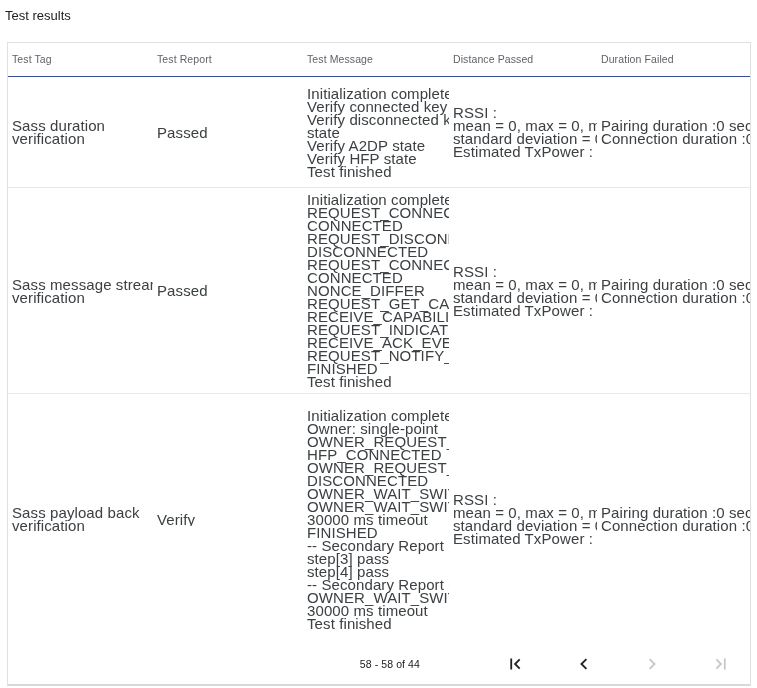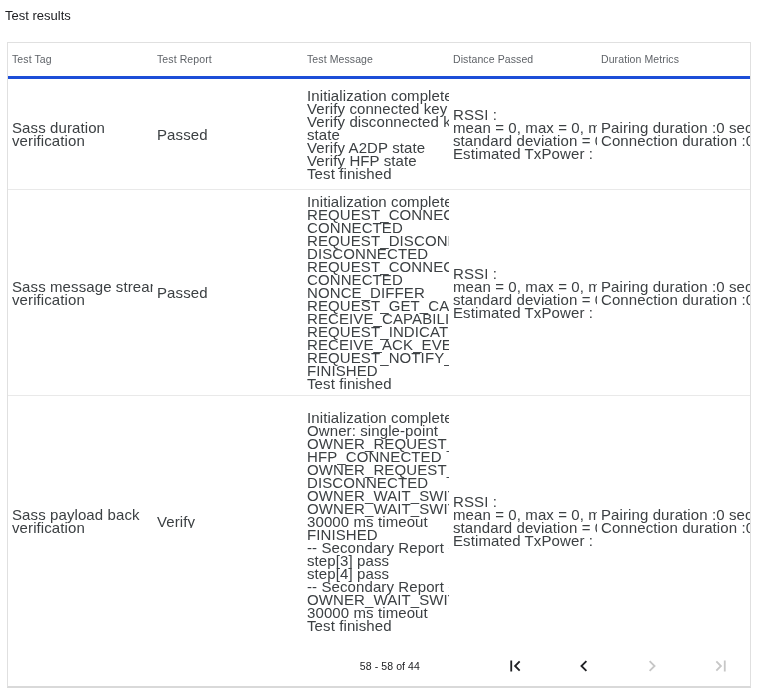--- a/index.html
+++ b/index.html
@@ -31,21 +31,21 @@
     background: #fff;
     box-sizing: border-box;
   }
 
   .row {
     display: grid;
     grid-template-columns: 145px 150px 146px 148px 1fr;
     align-items: center;
     border-bottom: 1px solid #e9e9e9;
   }
-  .row.header { height: 33px; border-bottom: 3px solid #1d4ed8; }
+  .row.header { height: 33px; border-bottom: 1px solid #1d4ed8; }
   .row.r0 { height: 110px; }
   .row.r1 { height: 205px; }
   .row.r2 { height: 250px; border-bottom: none; }
 
   .cell {
     padding-left: 4px;
     font-size: 15px;
     line-height: 13px;
     overflow: hidden;
     letter-spacing: 0.1px;
@@ -90,21 +90,21 @@
 
   <div class="title">Test results</div>
 
   <div class="table">
 
     <div class="row header">
       <div class="cell hcell">Test Tag</div>
       <div class="cell hcell">Test Report</div>
       <div class="cell hcell">Test Message</div>
       <div class="cell hcell">Distance Passed</div>
-      <div class="cell hcell">Duration Metrics</div>
+      <div class="cell hcell">Duration Failed</div>
     </div>
 
     <div class="row r0">
       <div class="cell wrapcell">Sass duration verification</div>
       <div class="cell">Passed</div>
       <div class="cell pre">Initialization complete
 Verify connected key state
 Verify disconnected key
 state
 Verify A2DP state

